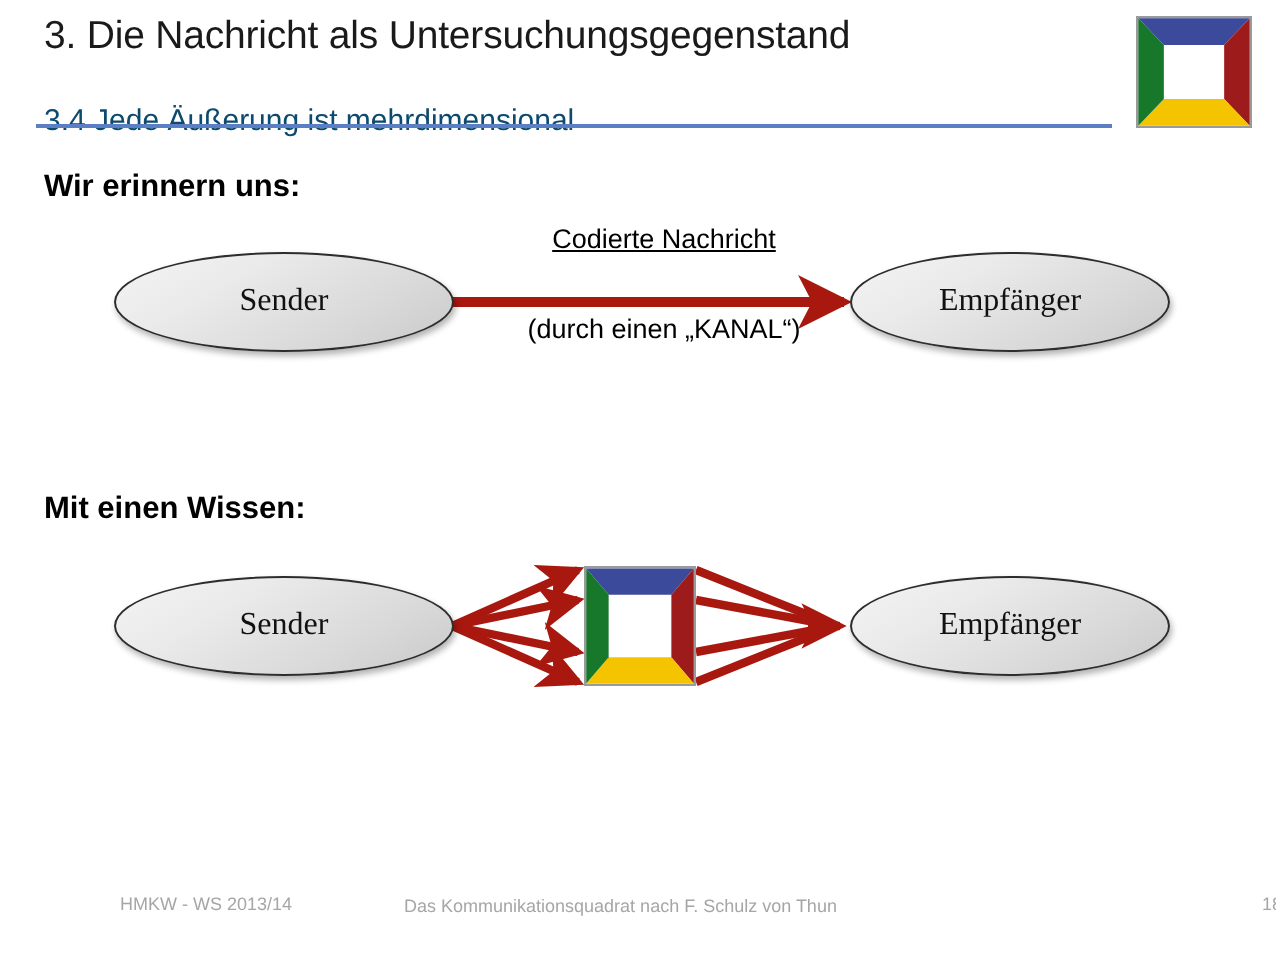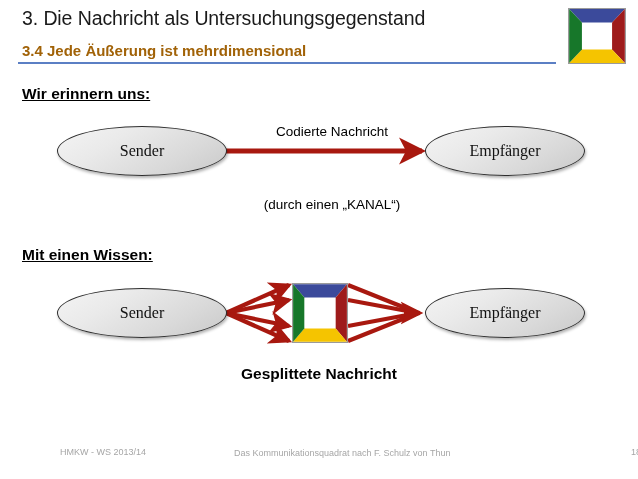--- a/index.html
+++ b/index.html
@@ -30,23 +30,23 @@
     font-size: 19.5px;
     line-height: 25px;
     color: #1a1a1a;
     font-weight: normal;
     letter-spacing: -0.1px;
     white-space: nowrap;
   }
   #slide-subtitle {
     font-size: 15px;
     line-height: 21px;
-    color: #a16207;
-    font-weight: bold;
-    margin-top: 9px;
+    color: #0c4a6e;
+    font-weight: normal;
+    margin-top: 19px;
     white-space: nowrap;
   }
   #title-rule {
     position: absolute;
     left: 18px;
     top: 62px;
     width: 538px;
     height: 2px;
     background: #5b7fc4;
   }
@@ -72,21 +72,20 @@
     height: 56px;
   }
 
   
   .section-label {
     position: absolute;
     font-size: 15.5px;
     font-weight: bold;
     color: #000000;
     white-space: nowrap;
-    text-decoration: underline;
   }
   #label-wir { left: 22px; top: 85px; }
   #label-mit { left: 22px; top: 246px; }
 
   #caption-gesplittet {
     position: absolute;
     left: 0;
     top: 365px;
     width: 638px;
     text-align: center;
@@ -130,22 +129,22 @@
   }
 
   
   .channel-label {
     position: absolute;
     font-size: 13.5px;
     color: #000000;
     white-space: nowrap;
     text-align: center;
   }
-  #channel-line-1 { left: 244px; top: 124px; width: 176px; }
-  #channel-line-2 { left: 228px; top: 157px; width: 208px; margin-top: 40px; }
+  #channel-line-1 { left: 244px; top: 112px; width: 176px; text-decoration: underline; }
+  #channel-line-2 { left: 228px; top: 157px; width: 208px; }
 
   
   #msg-square {
     position: absolute;
     left: 292px;
     top: 283px;
     width: 56px;
     height: 60px;
   }
 
@@ -157,21 +156,21 @@
     width: 522px;
     height: 22px;
   }
   .footer-text {
     position: absolute;
     font-size: 9px;
     color: #a6a6a6;
     white-space: nowrap;
   }
   #footer-left   { left: 60px;  top: 3px; }
-  #footer-center { left: 202px; top: 4px; margin-left: 32px; }
+  #footer-center { left: 202px; top: 4px; }
   #footer-page   { left: 590px; top: 3px; margin-left: 41px; }
 </style>
 </head>
 <body>
 
 <div id="slide">
 
   <div id="title-block">
     <div id="slide-title">3. Die Nachricht als Untersuchungsgegenstand</div>
     <div id="slide-subtitle">3.4 Jede Äußerung ist mehrdimensional</div>
@@ -251,21 +250,20 @@
     </div>
   </div>
 
   <div id="sender-2" class="node-ellipse">
     <span>Sender</span>
   </div>
   <div id="receiver-2" class="node-ellipse">
     <span>Empfänger</span>
   </div>
 
-  <div id="caption-gesplittet">Gesplittete Nachricht</div>
 
   <div id="footer">
     <div id="footer-left" class="footer-text">HMKW - WS 2013/14</div>
     <div id="footer-center" class="footer-text">Das Kommunikationsquadrat nach F. Schulz von Thun</div>
     <div id="footer-page" class="footer-text">18</div>
   </div>
 
 </div>
 
 </body></html>

